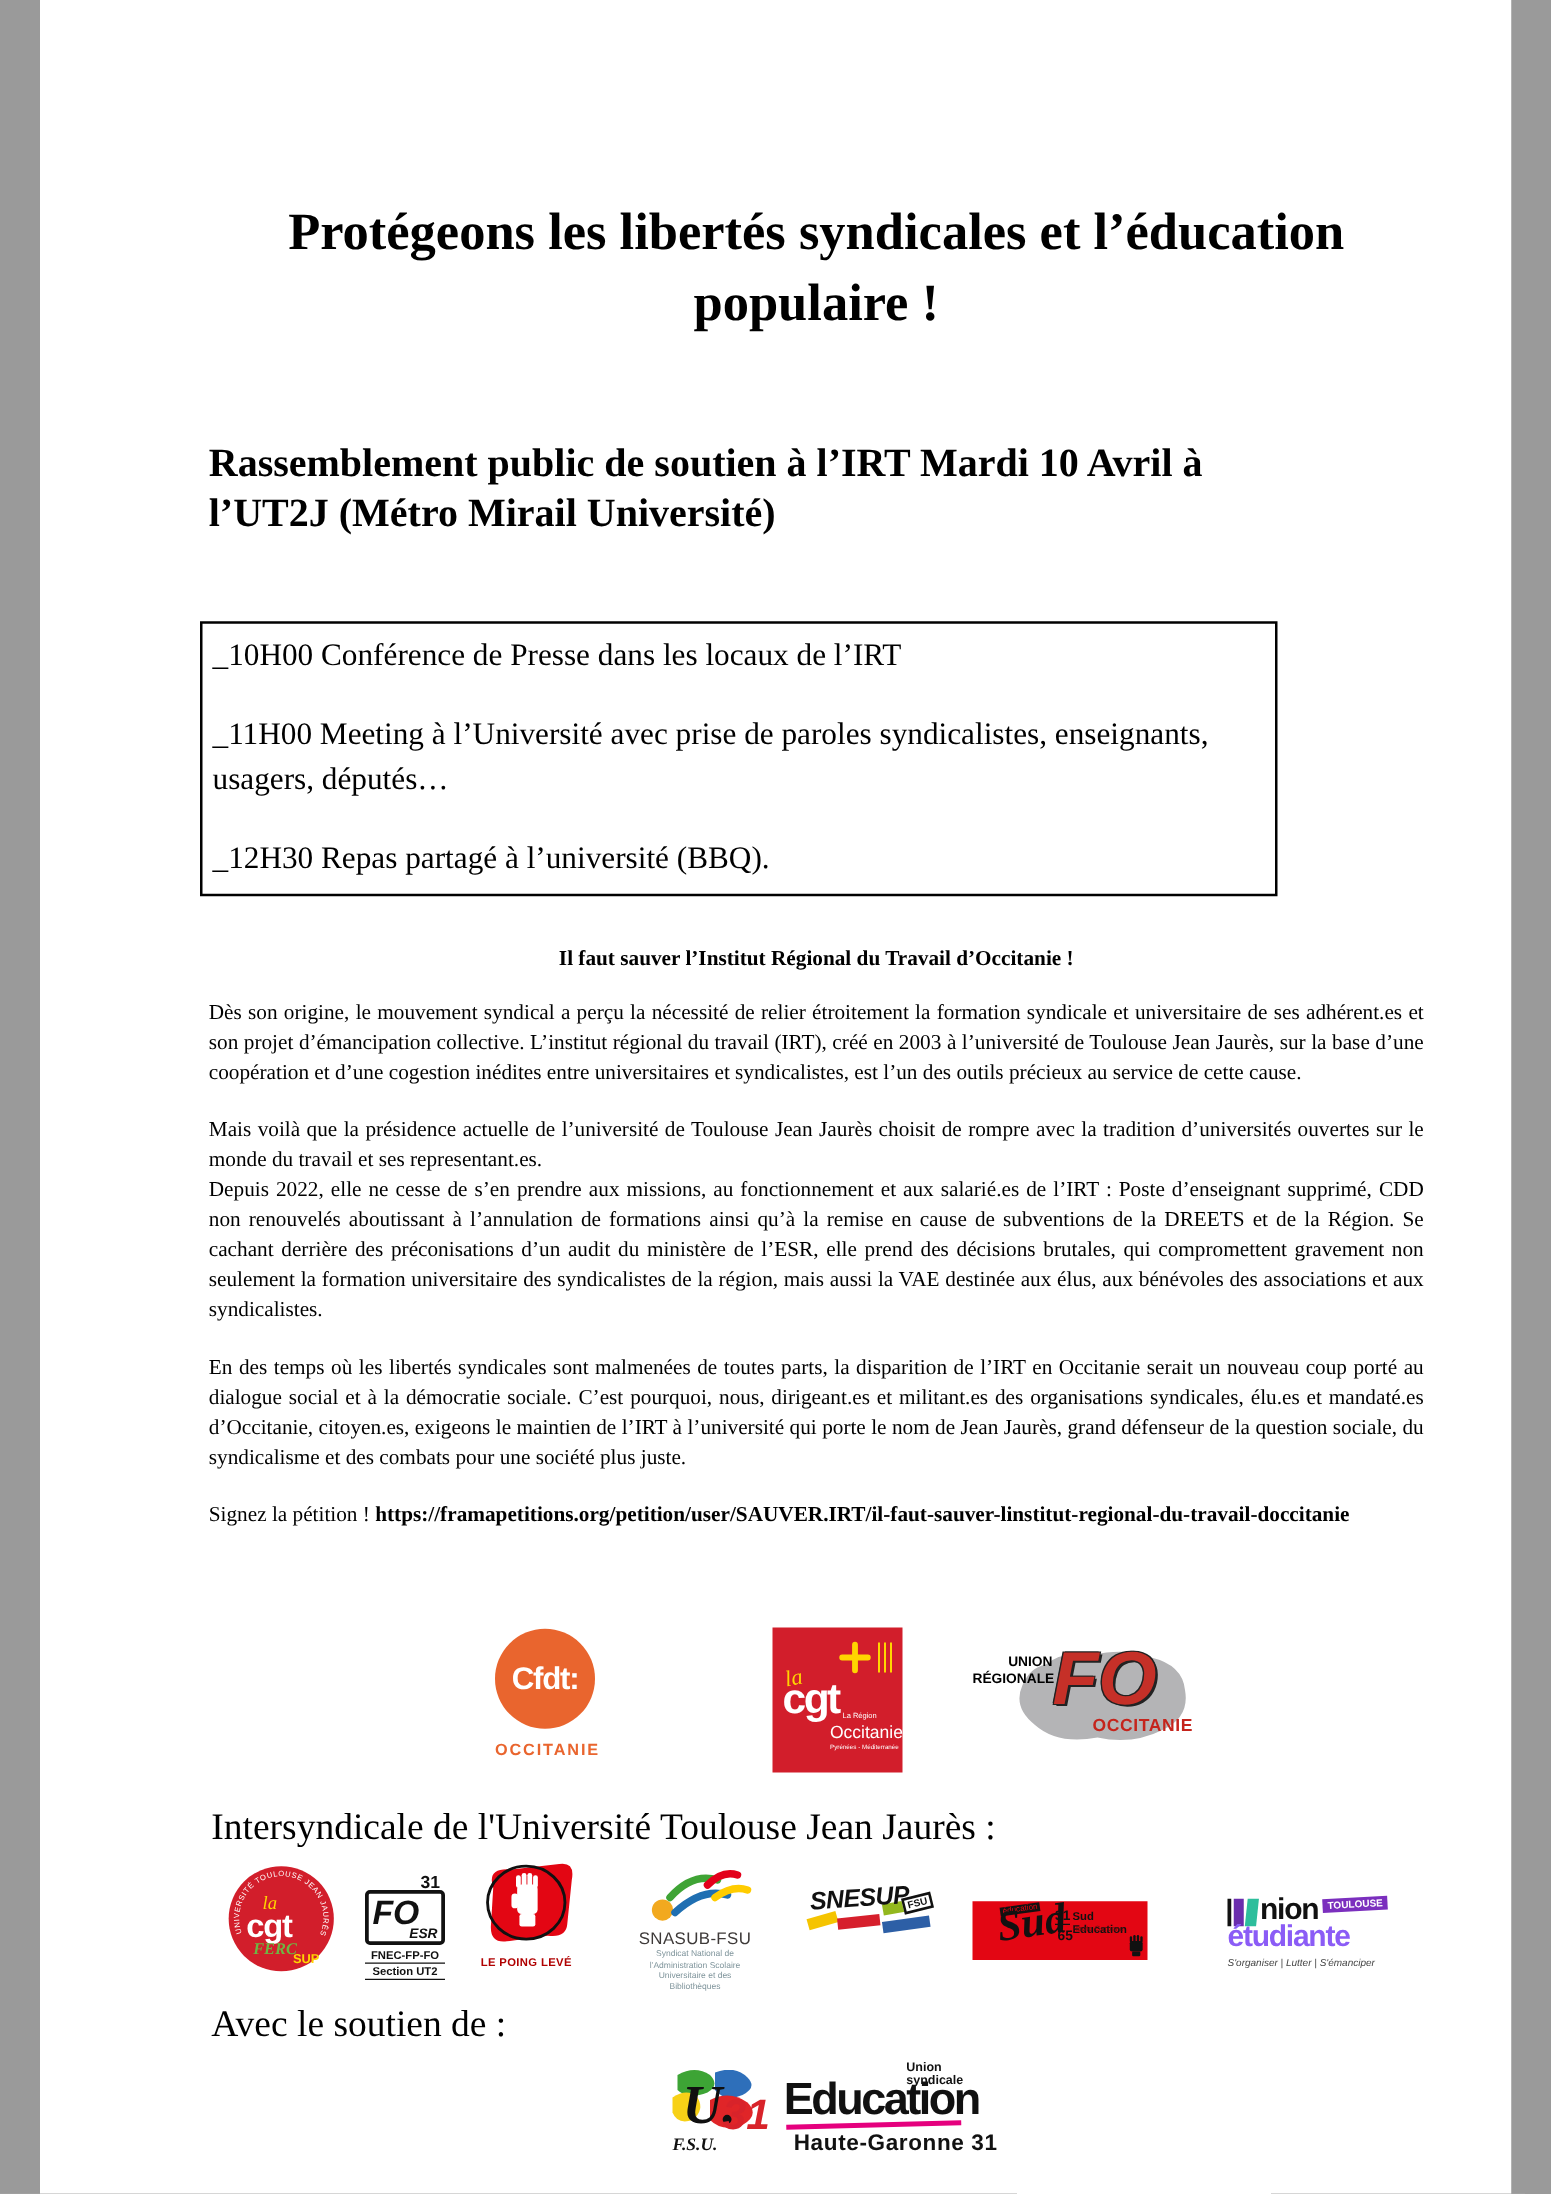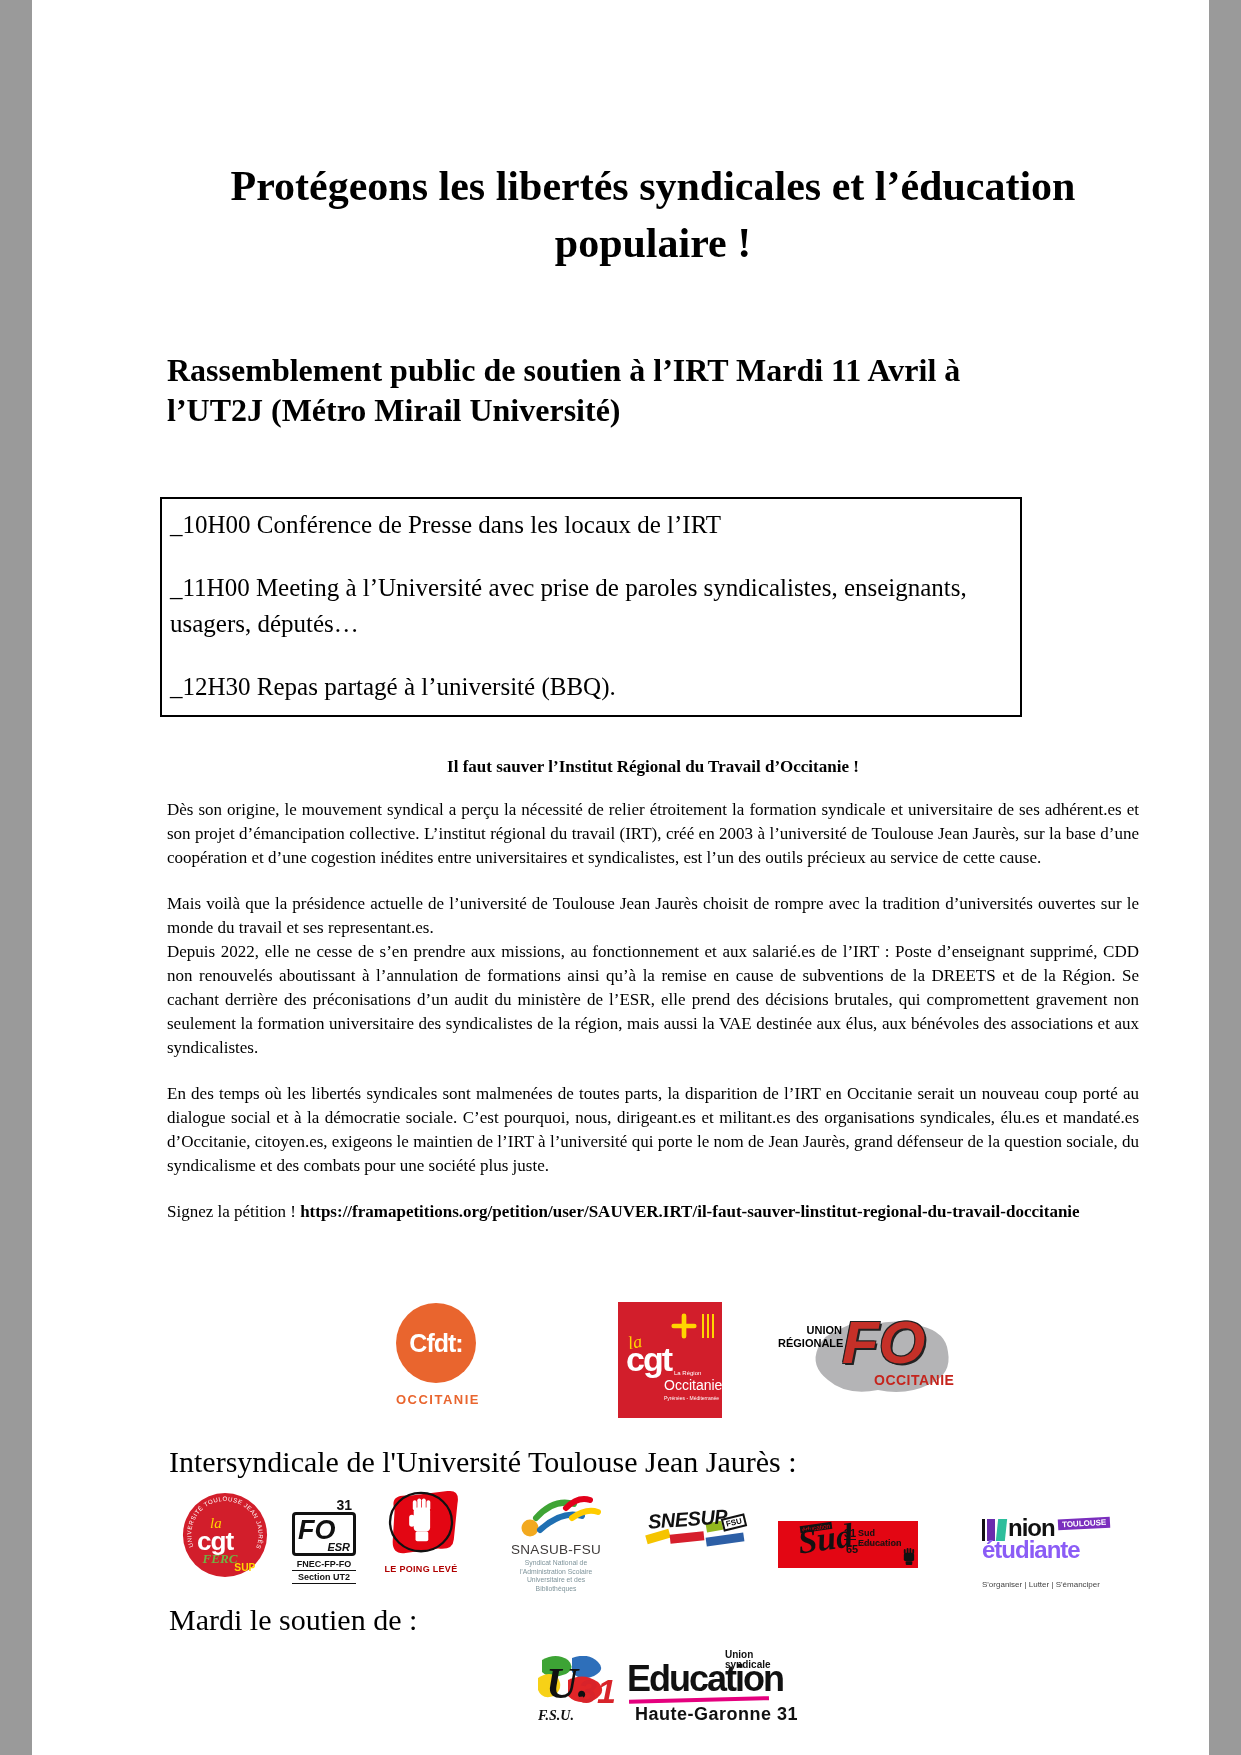--- a/index.html
+++ b/index.html
@@ -113,21 +113,21 @@
   .ue{position:absolute;left:950px;top:1516px;width:125px;height:62px;
       font-family:"Liberation Sans",sans-serif;}
   .ue-bar-black{position:absolute;left:0;top:3px;width:3px;height:22px;background:#111;}
   .ue-bar-purple{position:absolute;left:5px;top:3px;width:8px;height:22px;background:#6A2DAD;}
   .ue-bar-teal{position:absolute;left:15px;top:3px;width:9px;height:22px;background:#2DBE9C;
                transform:skewX(-6deg);}
   .ue-nion{position:absolute;left:26px;top:-2px;font-weight:900;font-size:24px;letter-spacing:-1px;color:#111;}
   .ue-toulouse{position:absolute;left:76px;top:2px;background:#7B2FBE;color:#fff;font-weight:bold;
                font-size:8px;padding:1px 4px;transform:rotate(-3deg);white-space:nowrap;}
   .ue-etudiante{position:absolute;left:0;top:20px;font-weight:900;font-size:24px;letter-spacing:-1px;color:#8b5cf6;}
-  .ue-tagline{position:absolute;left:0;top:64px;font-size:8px;color:#444;white-space:nowrap;}
+  .ue-tagline{position:absolute;left:0;top:50px;font-size:8px;color:#444;white-space:nowrap;font-style:italic;}
 
   
   .fsu31{position:absolute;left:504px;top:1656px;width:80px;}
   .fsu31-fsu{font-family:"Liberation Serif",serif;font-weight:bold;font-style:italic;
              font-size:14px;color:#111;padding-left:2px;}
 
   .solid{position:absolute;left:595px;top:1648px;width:225px;height:80px;
          font-family:"Liberation Sans",sans-serif;color:#111;}
   .sol-union{position:absolute;left:98px;top:2px;font-size:10px;line-height:10px;font-weight:bold;}
   .sol-union span{display:block;}
@@ -136,21 +136,21 @@
                  transform:rotate(-1.5deg);}
   .sol-sub{position:absolute;left:8px;top:56px;font-size:18px;font-weight:bold;letter-spacing:0.5px;}
 </style>
 </head>
 <body>
 
 <div class="page">
 
   <h1 class="title">Protégeons les libertés syndicales et l’éducation populaire !</h1>
 
-  <h2 class="subtitle">Rassemblement public de soutien à l’IRT Mardi 11 Avril à l’UT2J (Métro Mirail Université)</h2>
+  <h2 class="subtitle">Rassemblement public de soutien à l’IRT Mardi 10 Avril à l’UT2J (Métro Mirail Université)</h2>
 
   <div class="schedule-box">
     <p class="sch">_10H00 Conférence de Presse dans les locaux de l’IRT</p>
     <p class="sch">_11H00 Meeting à l’Université avec prise de paroles syndicalistes, enseignants, usagers, députés…</p>
     <p class="sch last">_12H30 Repas partagé à l’université (BBQ).</p>
   </div>
 
   <div class="body-heading">Il faut sauver l’Institut Régional du Travail d’Occitanie !</div>
 
   <div class="body-text">
@@ -274,21 +274,21 @@
   <div class="ue">
     <span class="ue-bar-black"></span>
     <span class="ue-bar-purple"></span>
     <span class="ue-bar-teal"></span>
     <span class="ue-nion">nion</span>
     <span class="ue-toulouse">TOULOUSE</span>
     <span class="ue-etudiante">étudiante</span>
     <div class="ue-tagline">S'organiser | Lutter | S'émanciper</div>
   </div>
 
-  <div class="section-label" id="label-support">Mardi le soutien de :</div>
+  <div class="section-label" id="label-support">Avec le soutien de :</div>
 
   <div class="fsu31">
     <svg width="80" height="48" viewBox="0 0 80 48">
       <path d="M6,4 Q20,-4 32,4 Q40,12 30,18 Q14,24 6,16 Z" fill="#3DA435"></path>
       <path d="M36,2 Q52,-4 62,6 Q70,14 58,20 Q44,26 36,16 Z" fill="#2E6FBA"></path>
       <path d="M2,22 Q14,14 22,22 Q28,32 18,40 Q6,44 2,34 Z" fill="#F7D117"></path>
       <path d="M32,24 Q48,16 62,26 Q72,36 58,44 Q42,50 32,40 Z" fill="#E02528"></path>
       <text x="10" y="42" font-size="44" font-family="Liberation Serif,serif" font-weight="bold" font-style="italic" fill="#101010">U.</text>
       <text x="42" y="47" font-size="34" font-family="Liberation Sans,sans-serif" font-weight="900" font-style="italic" fill="#D8232A">31</text>
     </svg>

